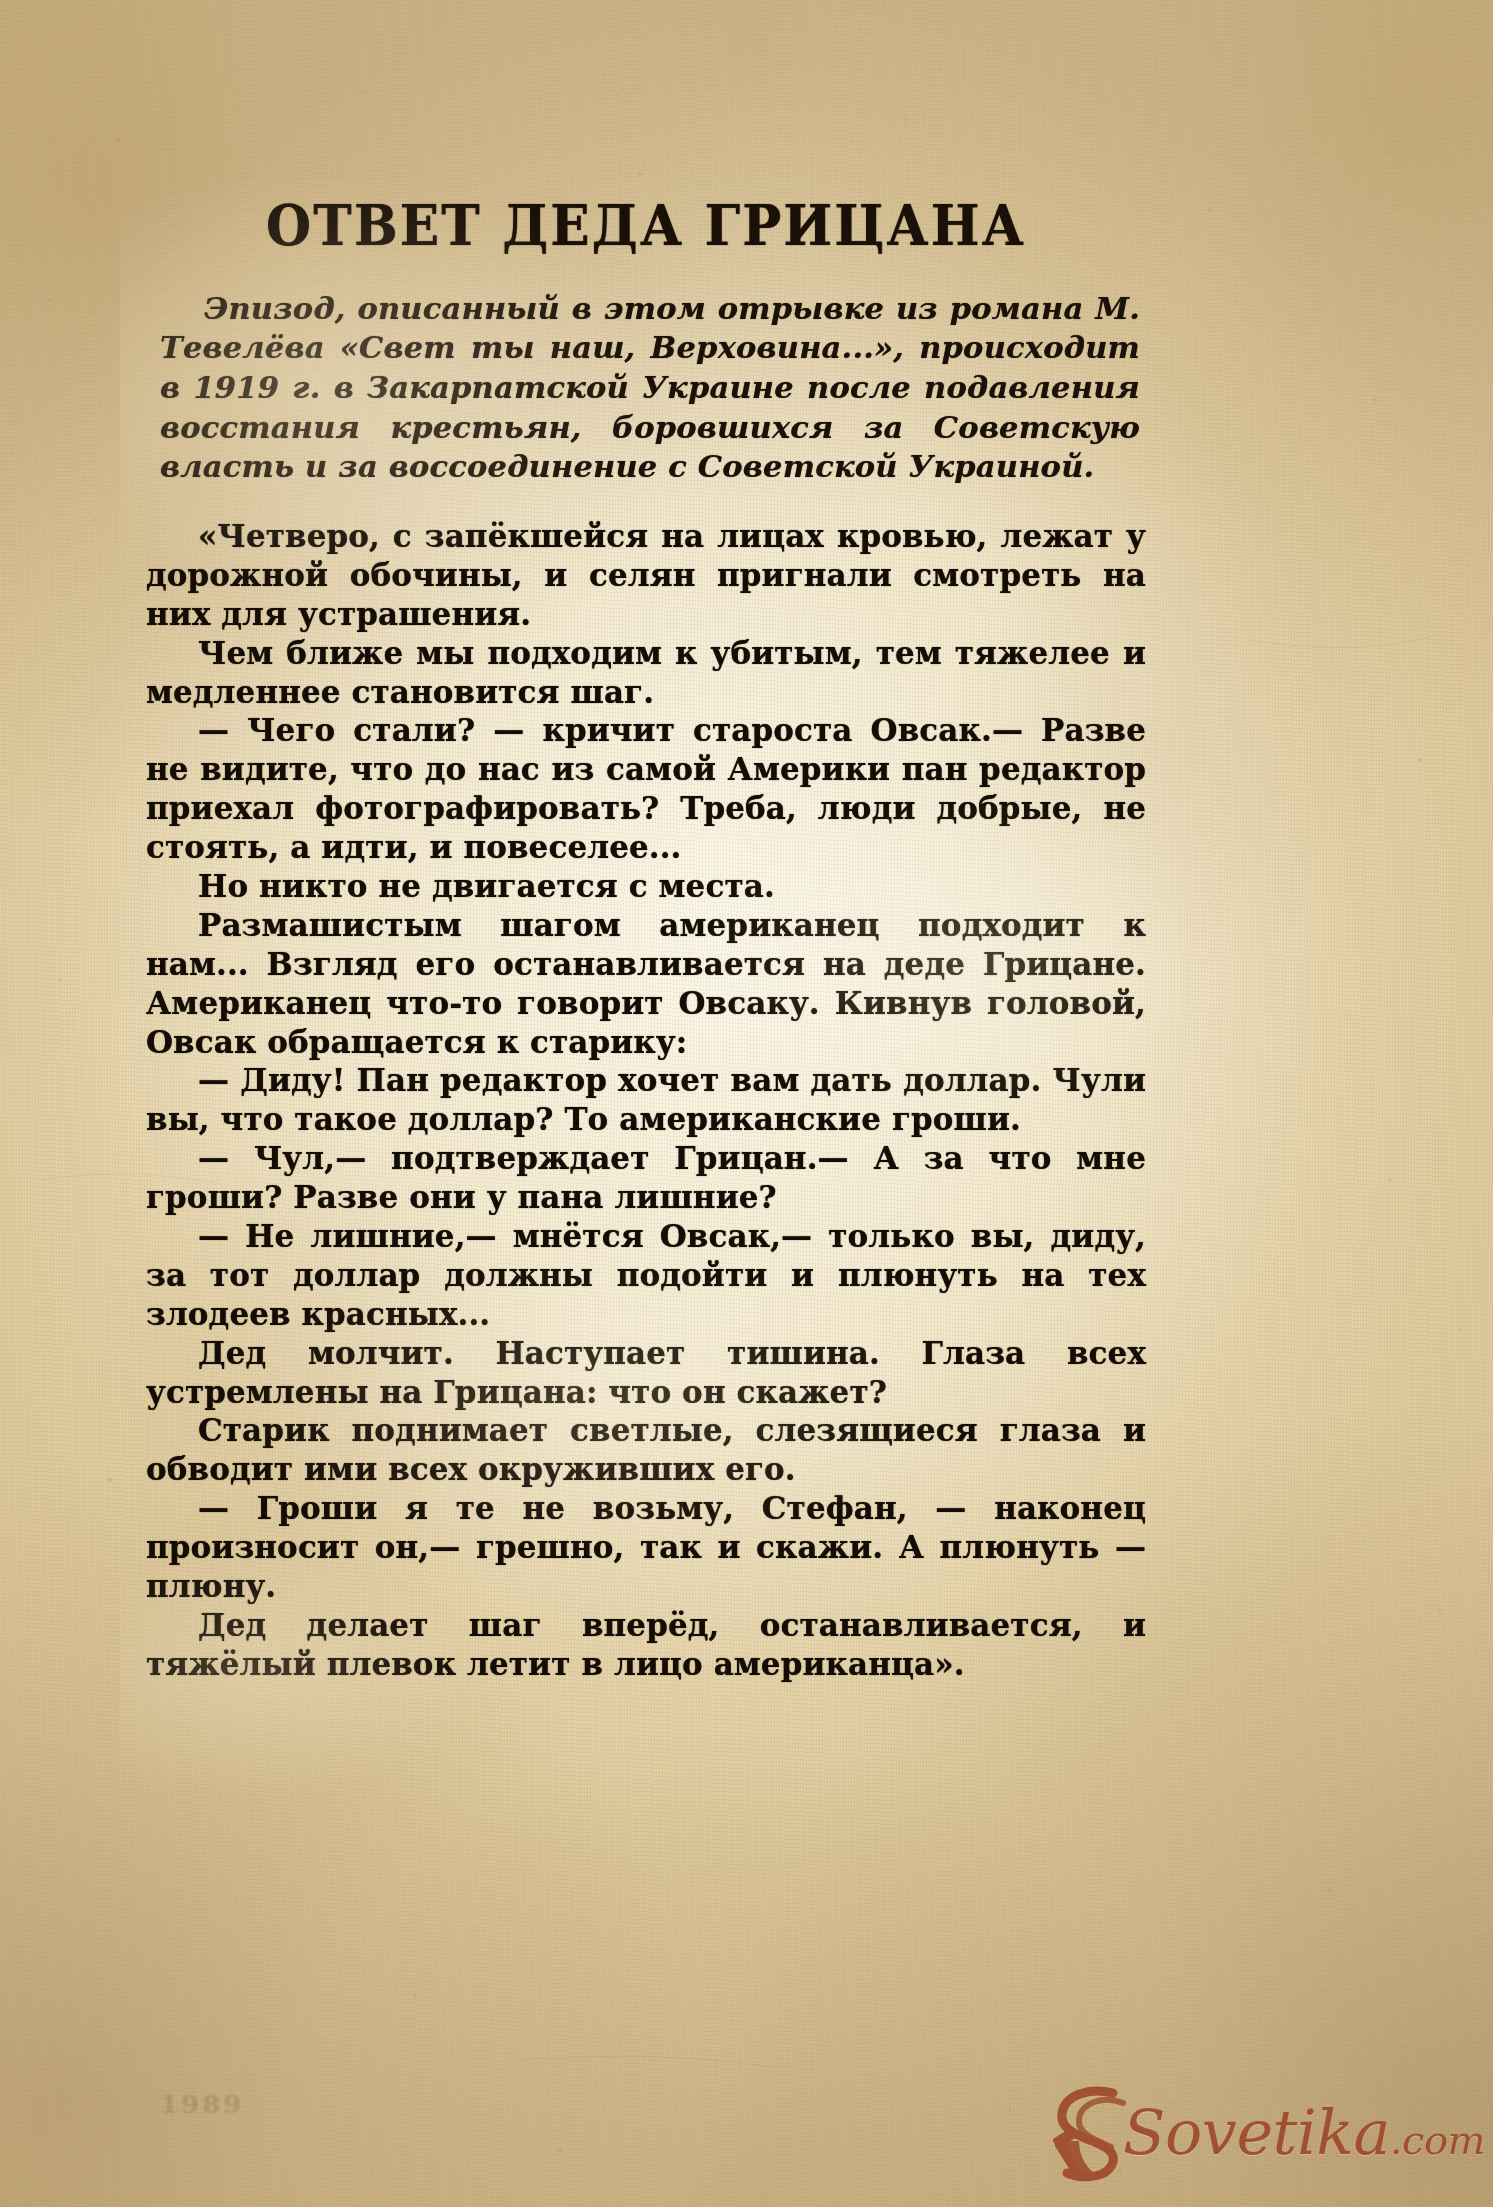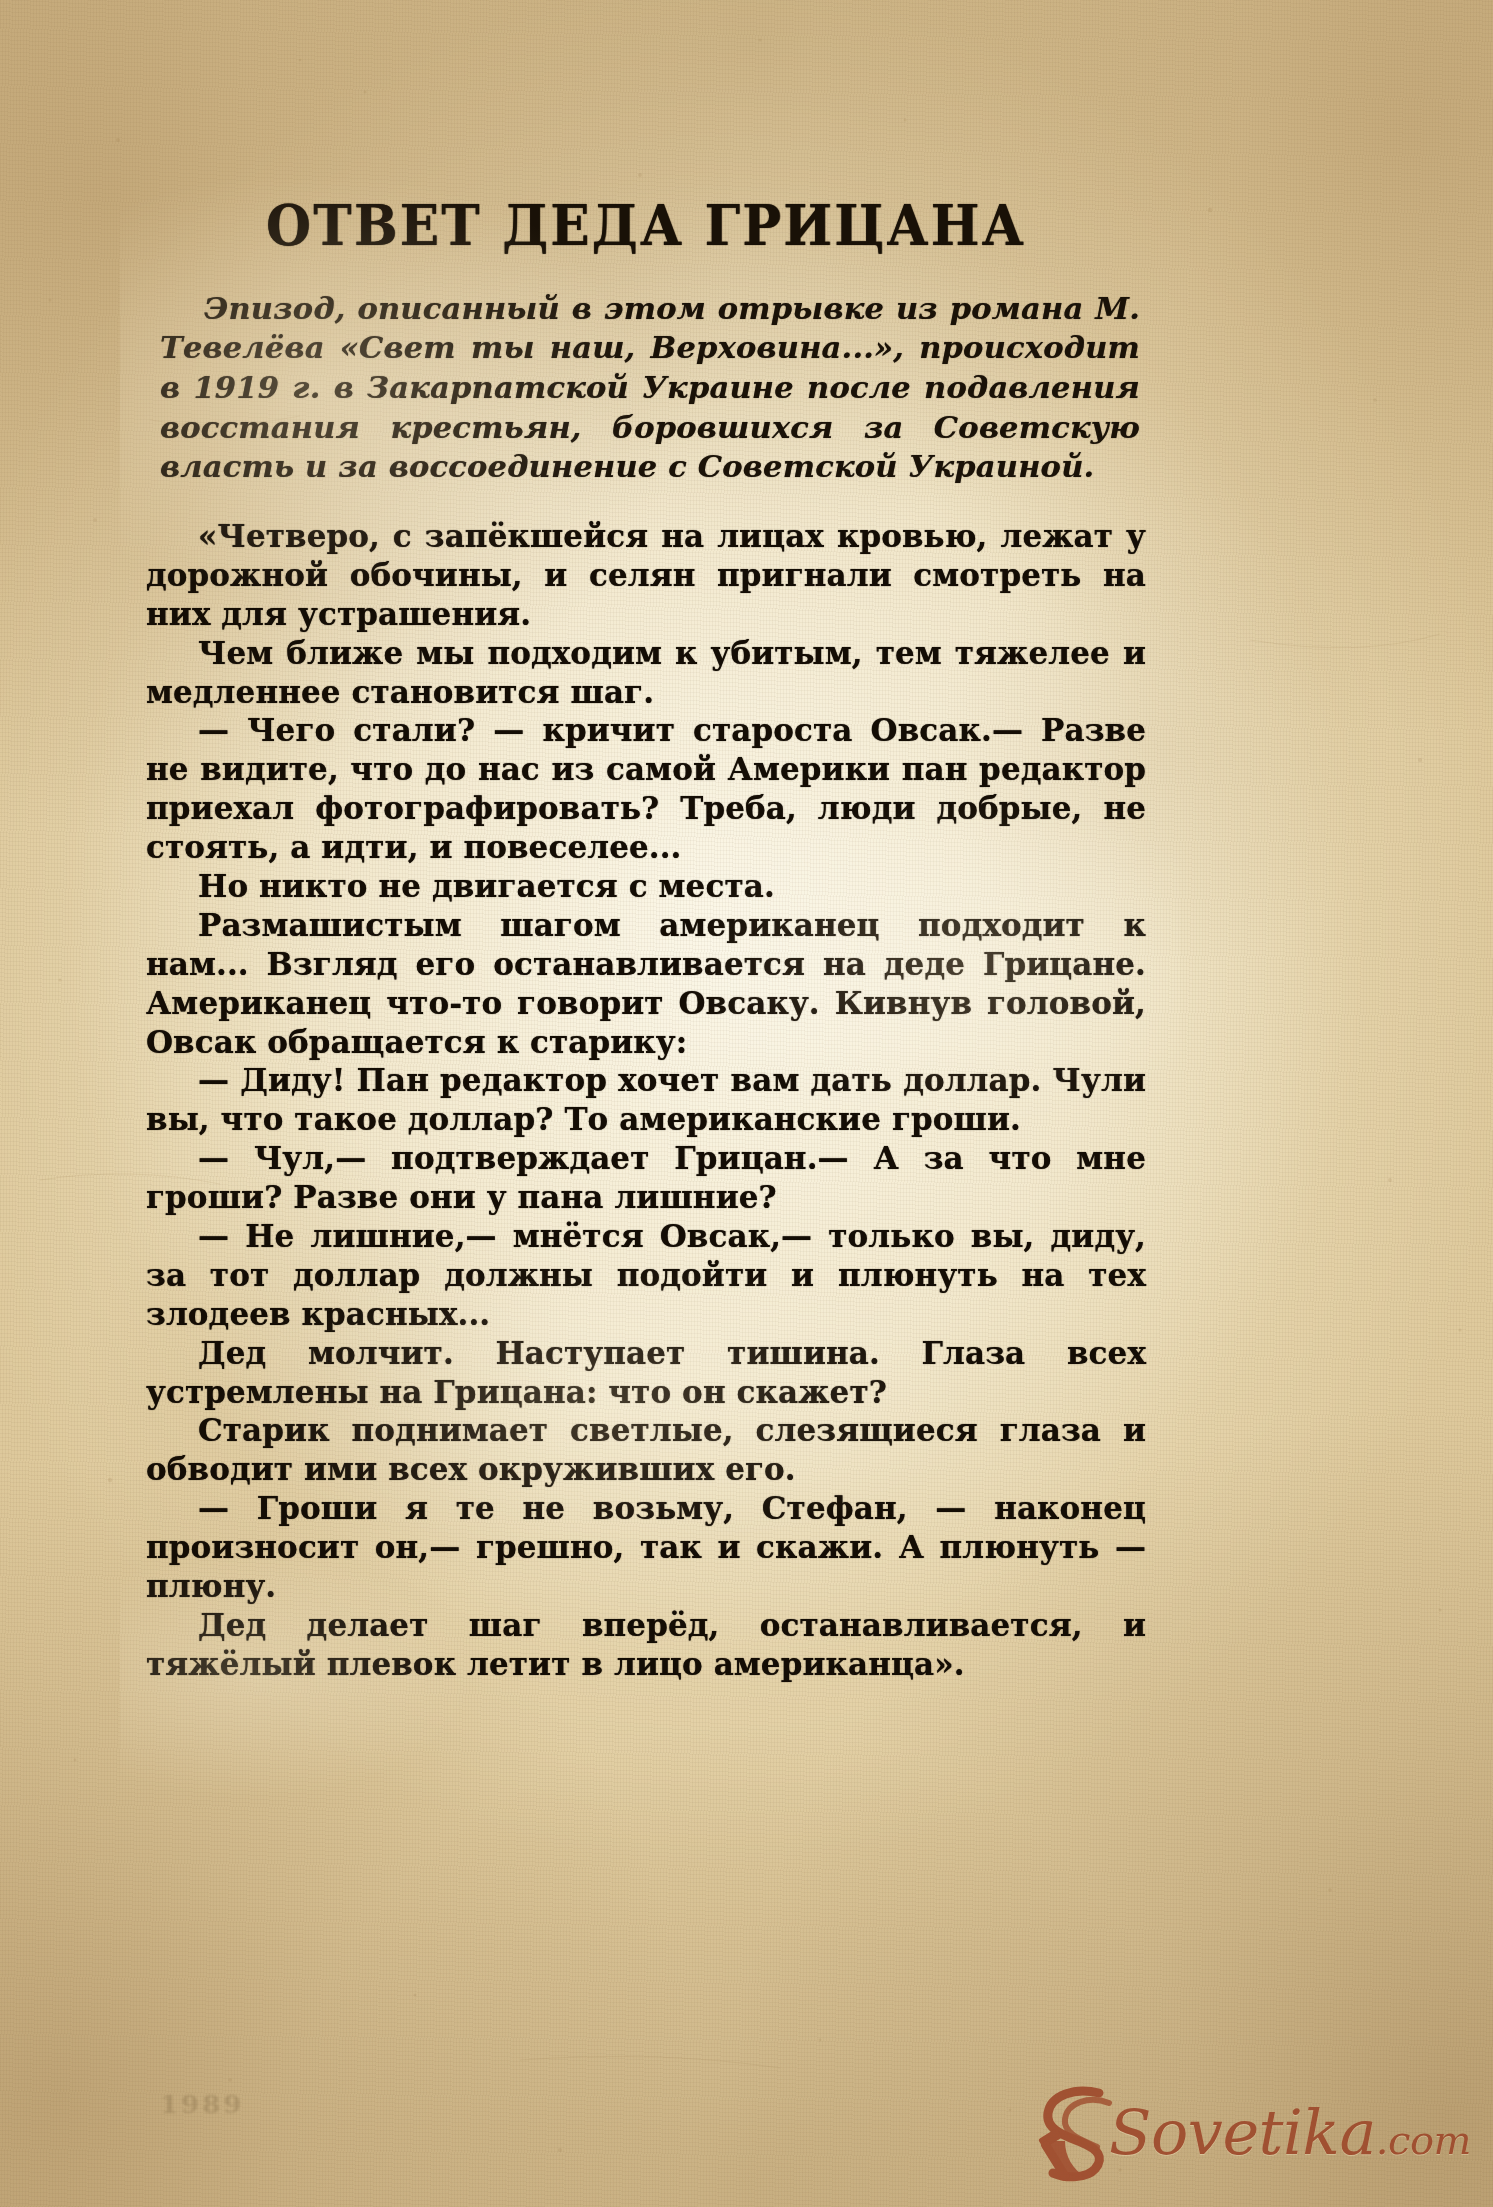--- a/index.html
+++ b/index.html
@@ -120,21 +120,21 @@
     color:#7b6440;line-height:1.6;letter-spacing:3px;
     transform:scaleY(0.9);
     filter:blur(1.3px);
     white-space:nowrap;
     overflow:hidden;
   }
 
   
   .watermark{
     position:absolute;
-    right:22px;bottom:22px;
+    right:8px;bottom:22px;
     display:flex;align-items:center;
     z-index:9;
     opacity:0.92;
     pointer-events:none;
   }
   .wm-mark{
     position:relative;
     width:92px;height:104px;
     margin-right:-18px;
     flex:0 0 auto;

